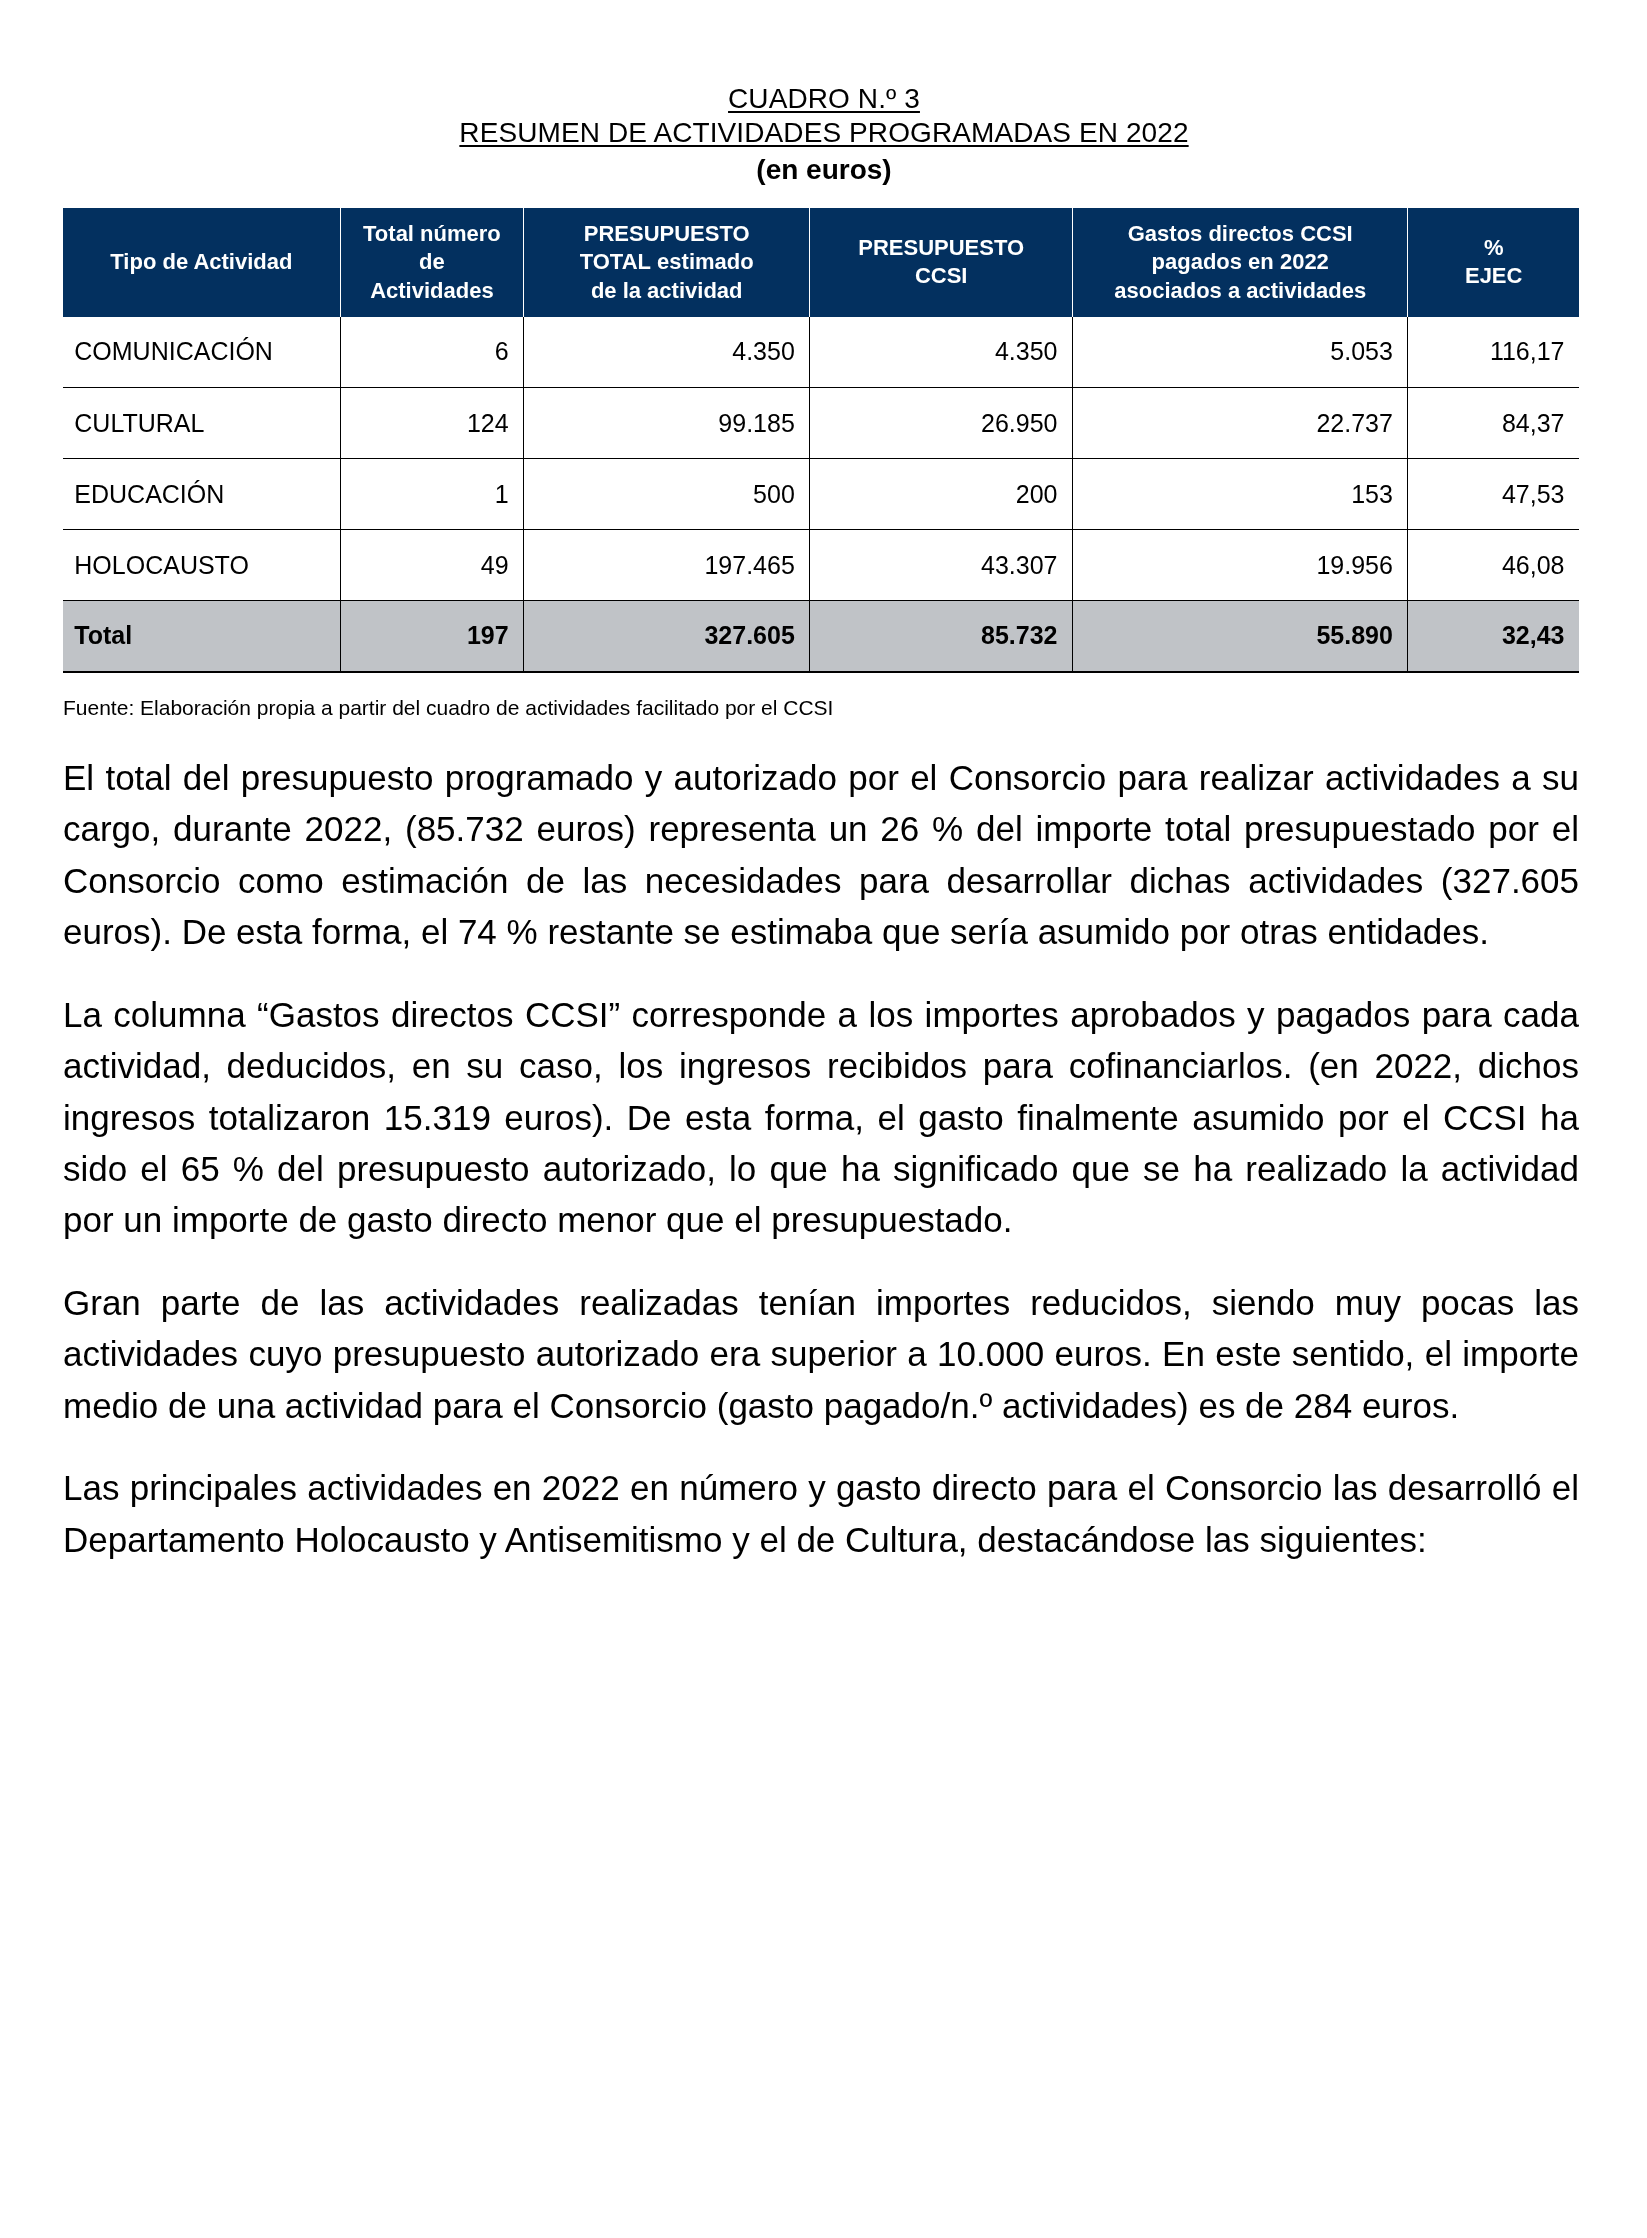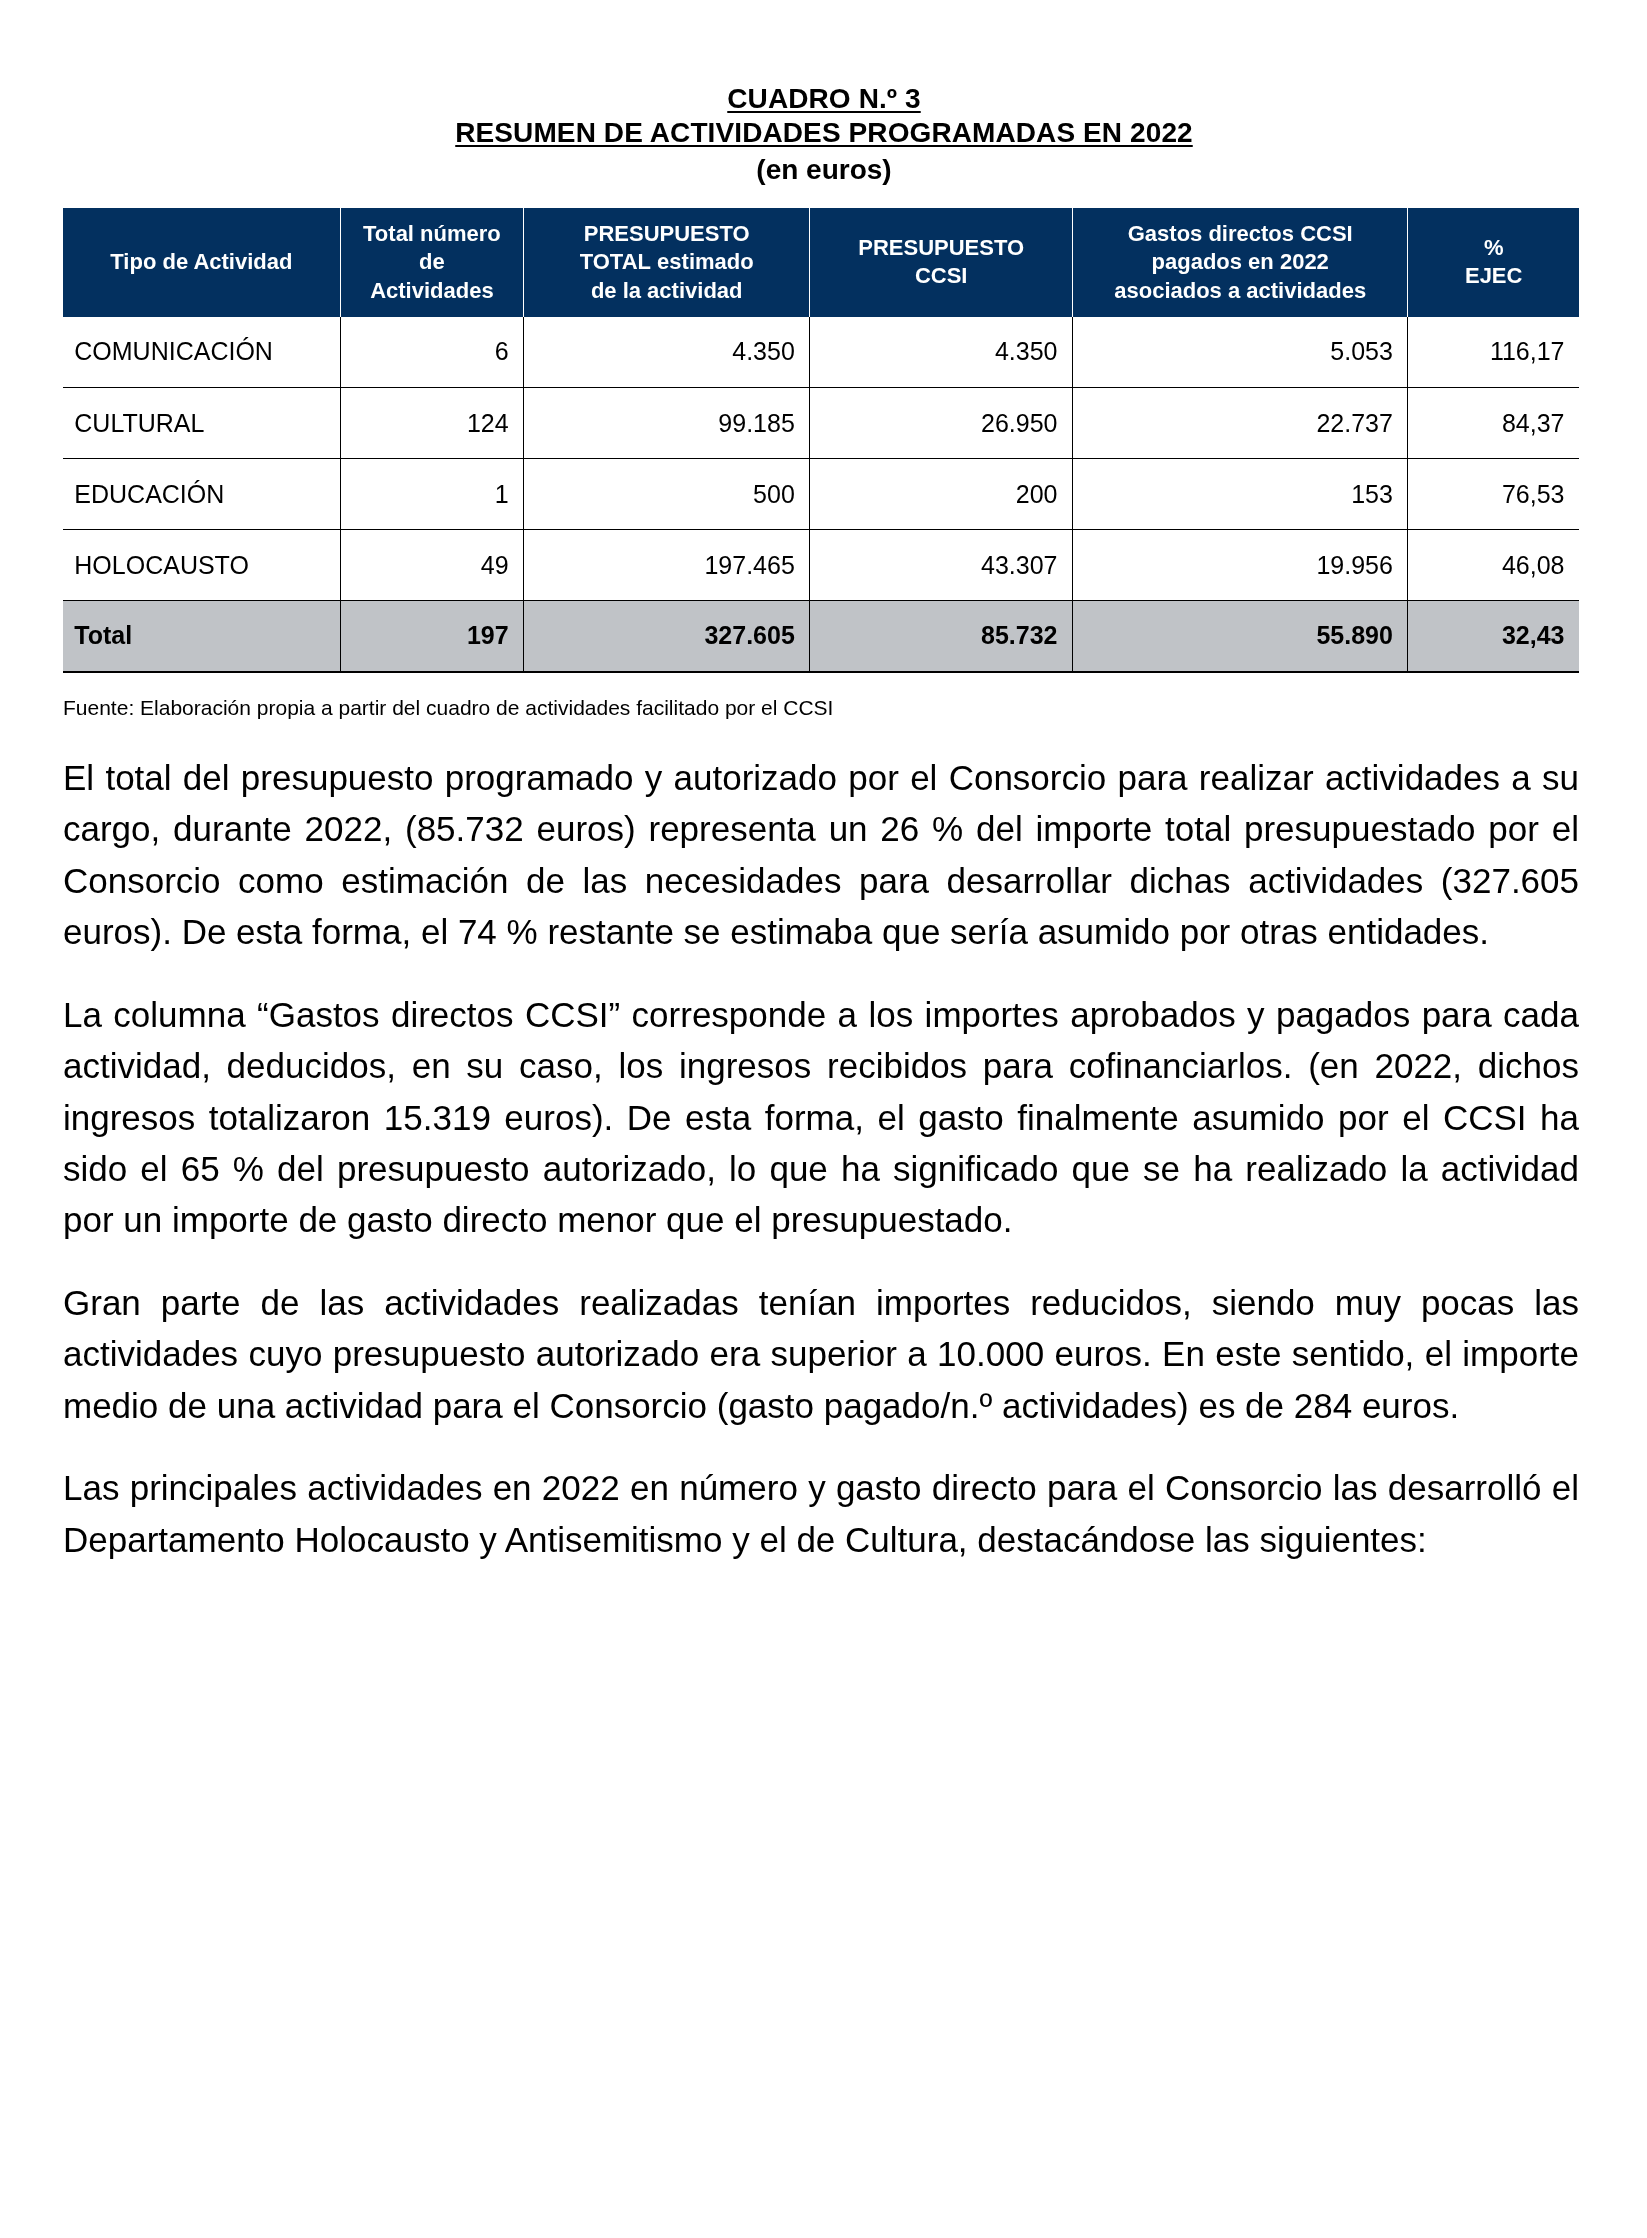--- a/index.html
+++ b/index.html
@@ -24,21 +24,21 @@
     padding: 0;
   }
 
   
   .title-block {
     padding-top: 82px;
     text-align: center;
   }
   .title-line {
     font-size: 28px;
-    font-weight: bold;
+    font-weight: normal;
     line-height: 1.23;
     letter-spacing: 0.1px;
   }
   .title-line.underlined {
     text-decoration: underline;
     text-decoration-thickness: 2.4px;
     text-underline-offset: 3.2px;
   }
   .title-sub {
     font-size: 28px;
@@ -193,21 +193,21 @@
           <td class="num">26.950</td>
           <td class="num">22.737</td>
           <td class="num">84,37</td>
         </tr>
         <tr>
           <td class="label">EDUCACIÓN</td>
           <td class="num">1</td>
           <td class="num">500</td>
           <td class="num">200</td>
           <td class="num">153</td>
-          <td class="num">76,53</td>
+          <td class="num">47,53</td>
         </tr>
         <tr>
           <td class="label">HOLOCAUSTO</td>
           <td class="num">49</td>
           <td class="num">197.465</td>
           <td class="num">43.307</td>
           <td class="num">19.956</td>
           <td class="num">46,08</td>
         </tr>
         <tr class="total-row">

